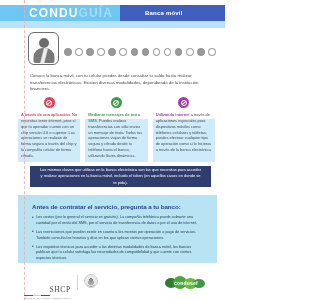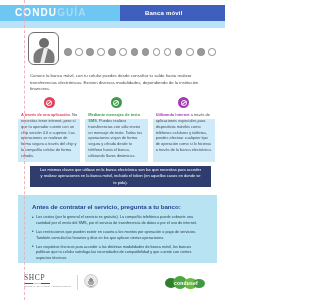--- a/index.html
+++ b/index.html
@@ -39,22 +39,22 @@
   .header {
     position: absolute;
     left: 0; right: 0; top: 5px;
     height: 16px;
     background: #6ec6f2;
     display: flex;
     align-items: center;
     z-index: 4;
   }
   .brand {
-    margin-left: 15px;
-    font-size: 10px;
+    margin-left: 29px;
+    font-size: 12px;
     font-weight: bold;
     letter-spacing: 1.1px;
     line-height: 1;
     white-space: nowrap;
   }
   .brand .b-condu { color: #ffffff; }
   .brand .b-guia  { color: #a8dbf7; }
 
   .header-tag {
     position: absolute;
@@ -302,21 +302,21 @@
     background: #ffffff;
     z-index: 5;
   }
   .shcp {
     position: absolute;
     left: 24px; top: 8px;
     display: flex;
     align-items: flex-start;
     gap: 6px;
   }
-  .shcp-mark { text-align: left; }
+  .shcp-mark { text-align: right; margin-top: 12px; }
   .shcp-mark .wordmark {
     font-family: "Liberation Serif", serif;
     font-size: 7.5px;
     letter-spacing: .6px;
     color: #4a4a4a;
     line-height: 1;
   }
   .shcp-mark .tri {
     margin-top: 1px;
     height: 1.4px;

